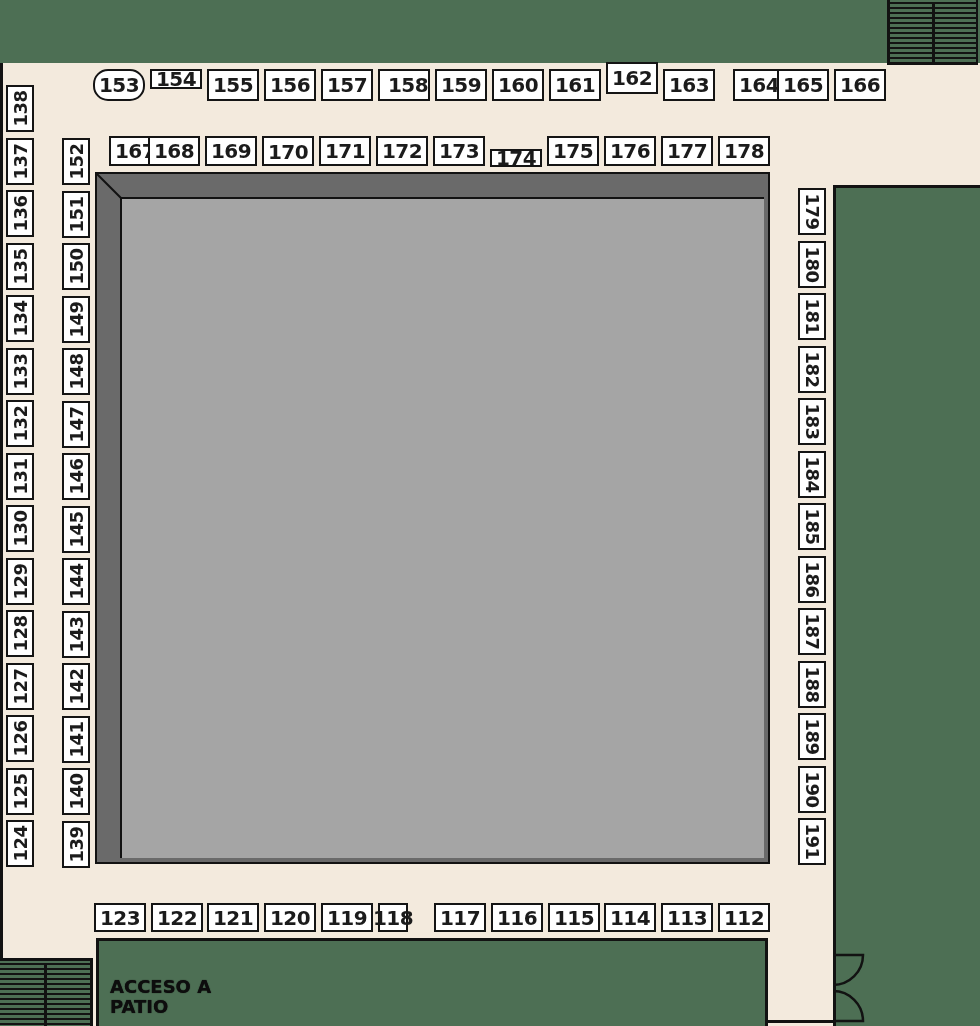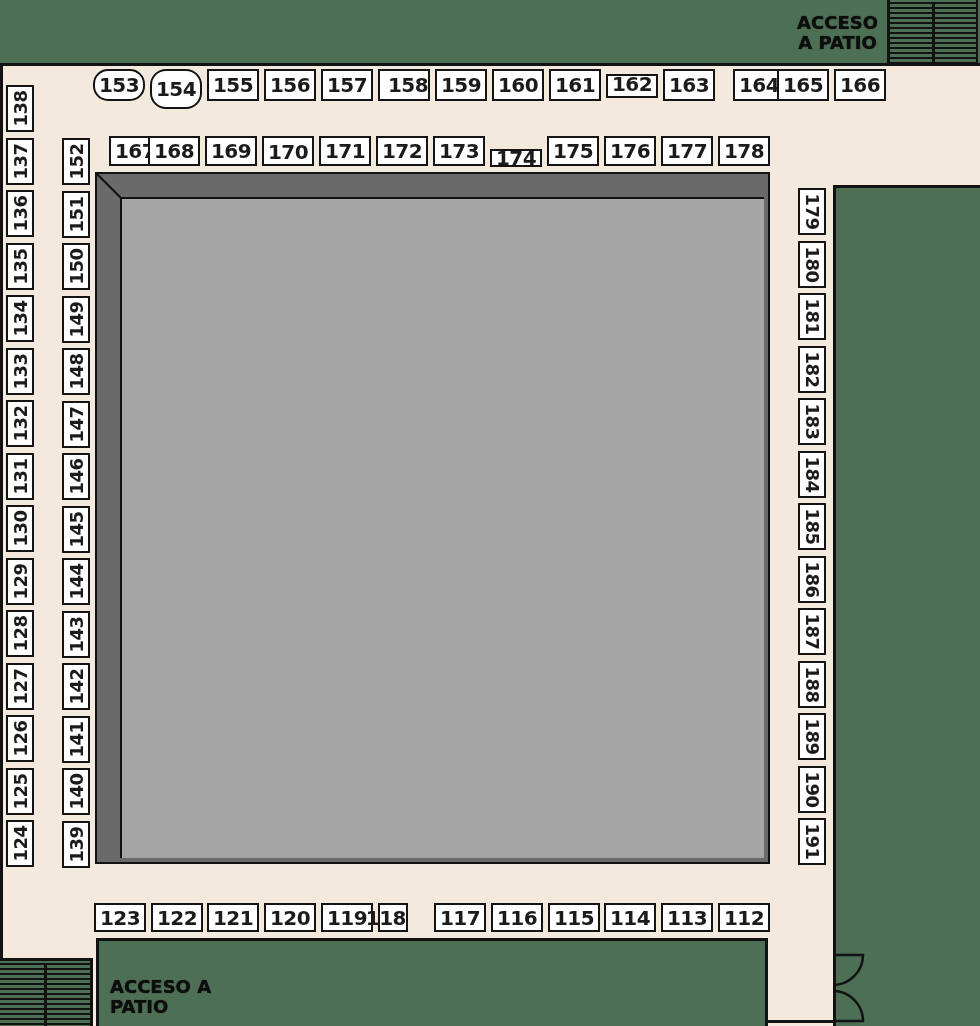--- a/index.html
+++ b/index.html
@@ -49,26 +49,20 @@
   
   .door{position:absolute;left:831px;top:952px;z-index:6;}
 </style>
 </head>
 <body>
 
 <div id="plan">
 
   <div class="walkway"></div>
 
-  <div class="top-strip">
-    <div class="access access-tr">
-      <div>ACCESO</div>
-      <div>A PATIO</div>
-    </div>
-  </div>
 
   <div class="hatch hatch-tr">
     <div class="cell"></div>
     <div class="cell"></div>
   </div>
 
   <div class="green-right"></div>
 
   <div class="green-bottom">
     <div class="access access-bl">
@@ -94,21 +88,21 @@
 
   <svg class="door" width="38" height="72" viewBox="0 0 38 72">
     <path d="M2,3 H32 A30,30 0 0 1 2,33" fill="none" stroke="#121212" stroke-width="2.5"></path>
     <path d="M2,69 H32 A30,30 0 0 0 2,39" fill="none" stroke="#121212" stroke-width="2.5"></path>
   </svg>
 
   <div id="booths">
       <div class="booth h" style="left: 93px; top: 69px; width: 52px; height: 32px; border-radius: 15px;">
         <span>153</span>
       </div>
-      <div class="booth h" style="left: 150px; top: 69px; width: 52px; height: 40px; border-radius: 16px;">
+      <div class="booth h" style="left: 150px; top: 69px; width: 52px; height: 20px;">
         <span>154</span>
       </div>
       <div class="booth h" style="left: 207px; top: 69px; width: 52px; height: 32px;">
         <span>155</span>
       </div>
       <div class="booth h" style="left: 264px; top: 69px; width: 52px; height: 32px;">
         <span>156</span>
       </div>
       <div class="booth h" style="left: 321px; top: 69px; width: 52px; height: 32px;">
         <span>157</span>
@@ -118,21 +112,21 @@
       </div>
       <div class="booth h" style="left: 435px; top: 69px; width: 52px; height: 32px;">
         <span>159</span>
       </div>
       <div class="booth h" style="left: 492px; top: 69px; width: 52px; height: 32px;">
         <span>160</span>
       </div>
       <div class="booth h" style="left: 549px; top: 69px; width: 52px; height: 32px;">
         <span>161</span>
       </div>
-      <div class="booth h" style="left: 606px; top: 74px; width: 52px; height: 24px; align-items: flex-end;">
+      <div class="booth h" style="left: 606px; top: 62px; width: 52px; height: 32px;">
         <span>162</span>
       </div>
       <div class="booth h" style="left: 663px; top: 69px; width: 52px; height: 32px;">
         <span>163</span>
       </div>
       <div class="booth h" style="left: 720px; top: 69px; width: 52px; height: 32px; margin-left: 13px;">
         <span>164</span>
       </div>
       <div class="booth h" style="left: 777px; top: 69px; width: 52px; height: 32px;">
         <span>165</span>
@@ -184,21 +178,21 @@
       </div>
       <div class="booth h" style="left: 207px; top: 903px; width: 52px; height: 29px;">
         <span>121</span>
       </div>
       <div class="booth h" style="left: 264px; top: 903px; width: 52px; height: 29px;">
         <span>120</span>
       </div>
       <div class="booth h" style="left: 321px; top: 903px; width: 52px; height: 29px;">
         <span>119</span>
       </div>
-      <div class="booth h" style="left: 378px; top: 903px; width: 30px; height: 29px; justify-content: flex-end;">
+      <div class="booth h" style="left: 378px; top: 903px; width: 30px; height: 29px;">
         <span>118</span>
       </div>
       <div class="booth h" style="left: 434px; top: 903px; width: 52px; height: 29px;">
         <span>117</span>
       </div>
       <div class="booth h" style="left: 491px; top: 903px; width: 52px; height: 29px;">
         <span>116</span>
       </div>
       <div class="booth h" style="left: 548px; top: 903px; width: 52px; height: 29px;">
         <span>115</span>

